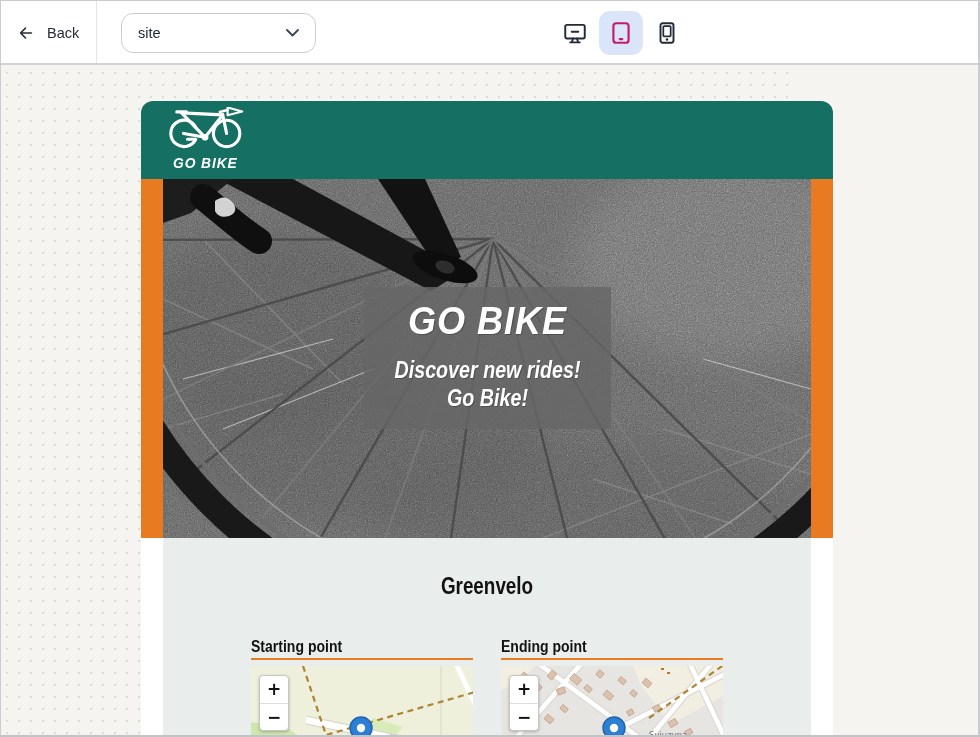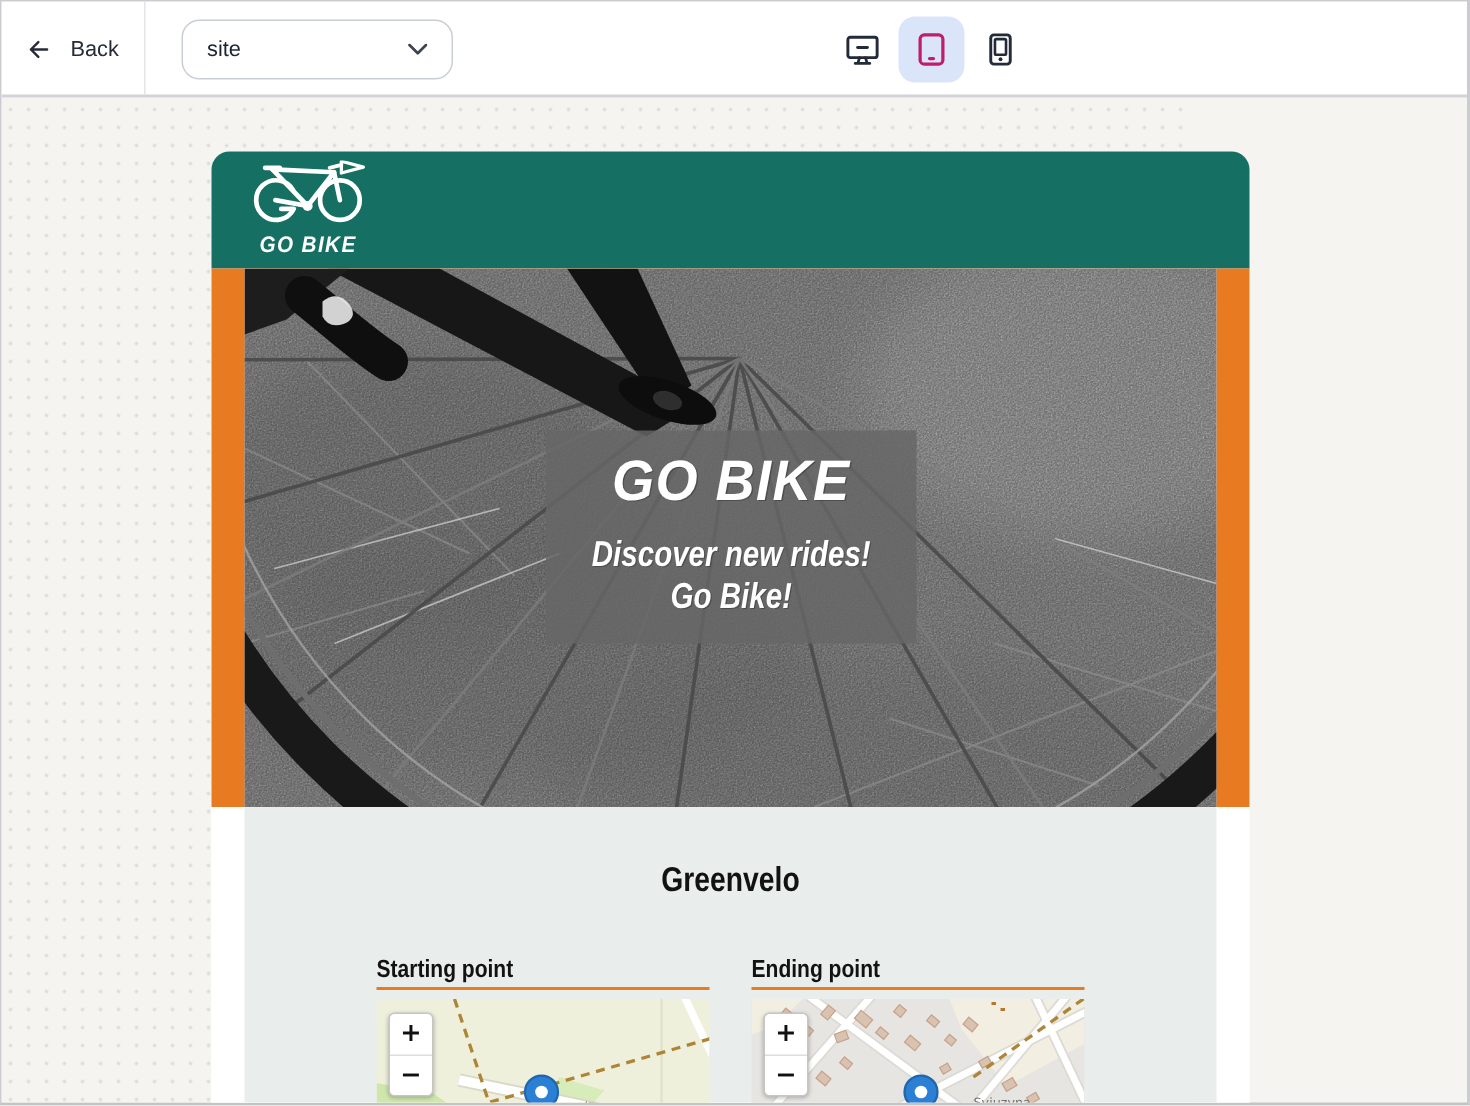--- a/index.html
+++ b/index.html
@@ -19,21 +19,21 @@
   }
   .back-btn {
     position:absolute; left:16px; top:18px; height:28px;
     display:flex; align-items:center; gap:12px; cursor:pointer;
     color:#252b37; font-size:14.5px;
   }
   .toolbar-divider {
     position:absolute; left:95px; top:0; width:1px; height:62px; background:#e4e5e8;
   }
   .page-dropdown {
-    position:absolute; left:120px; top:12px; width:181px; height:40px;
+    position:absolute; left:120px; top:12px; width:195px; height:40px;
     border:1px solid #c9ced6; border-radius:12px; background:#fff;
     display:flex; align-items:center; justify-content:space-between;
     padding:0 16px; cursor:pointer; font-size:14.5px; color:#1b2433;
   }
   .device-group {
     position:absolute; left:552px; top:10px; display:flex; gap:2px;
   }
   .device-btn {
     width:44px; height:44px; border-radius:11px; border:none; background:transparent;
     display:flex; align-items:center; justify-content:center; cursor:pointer;

